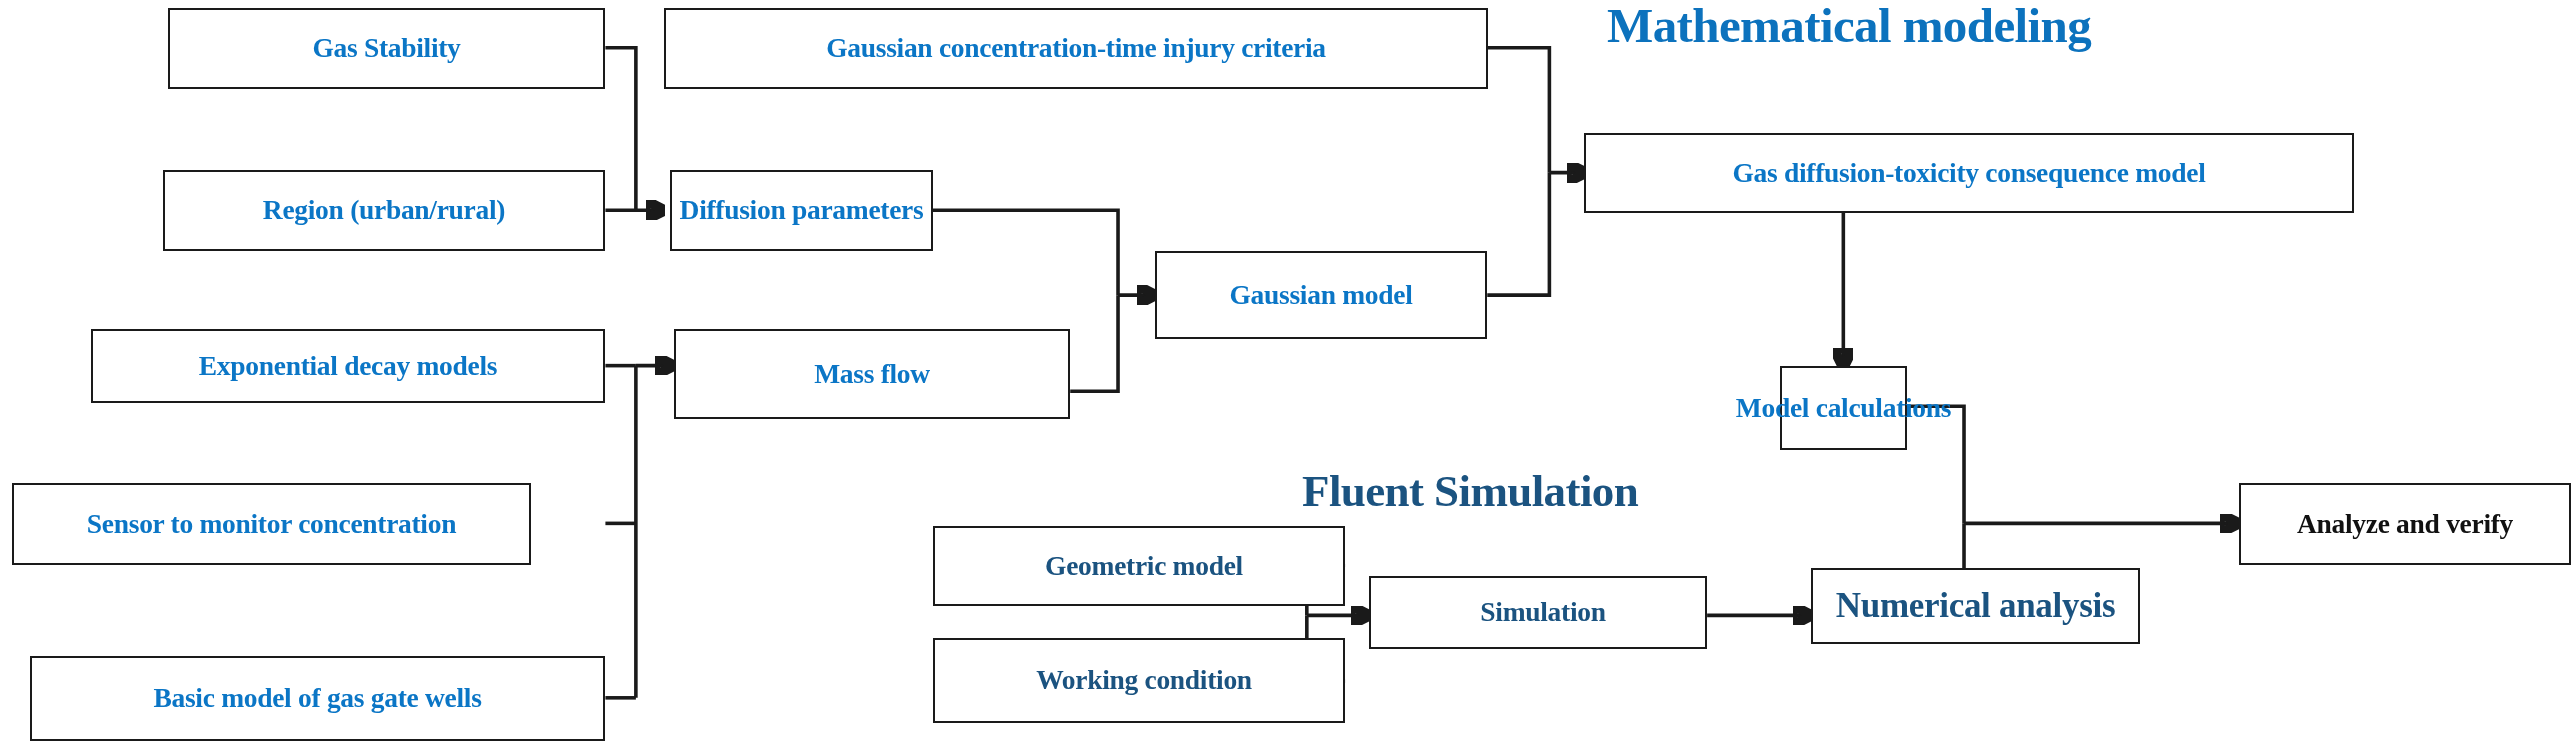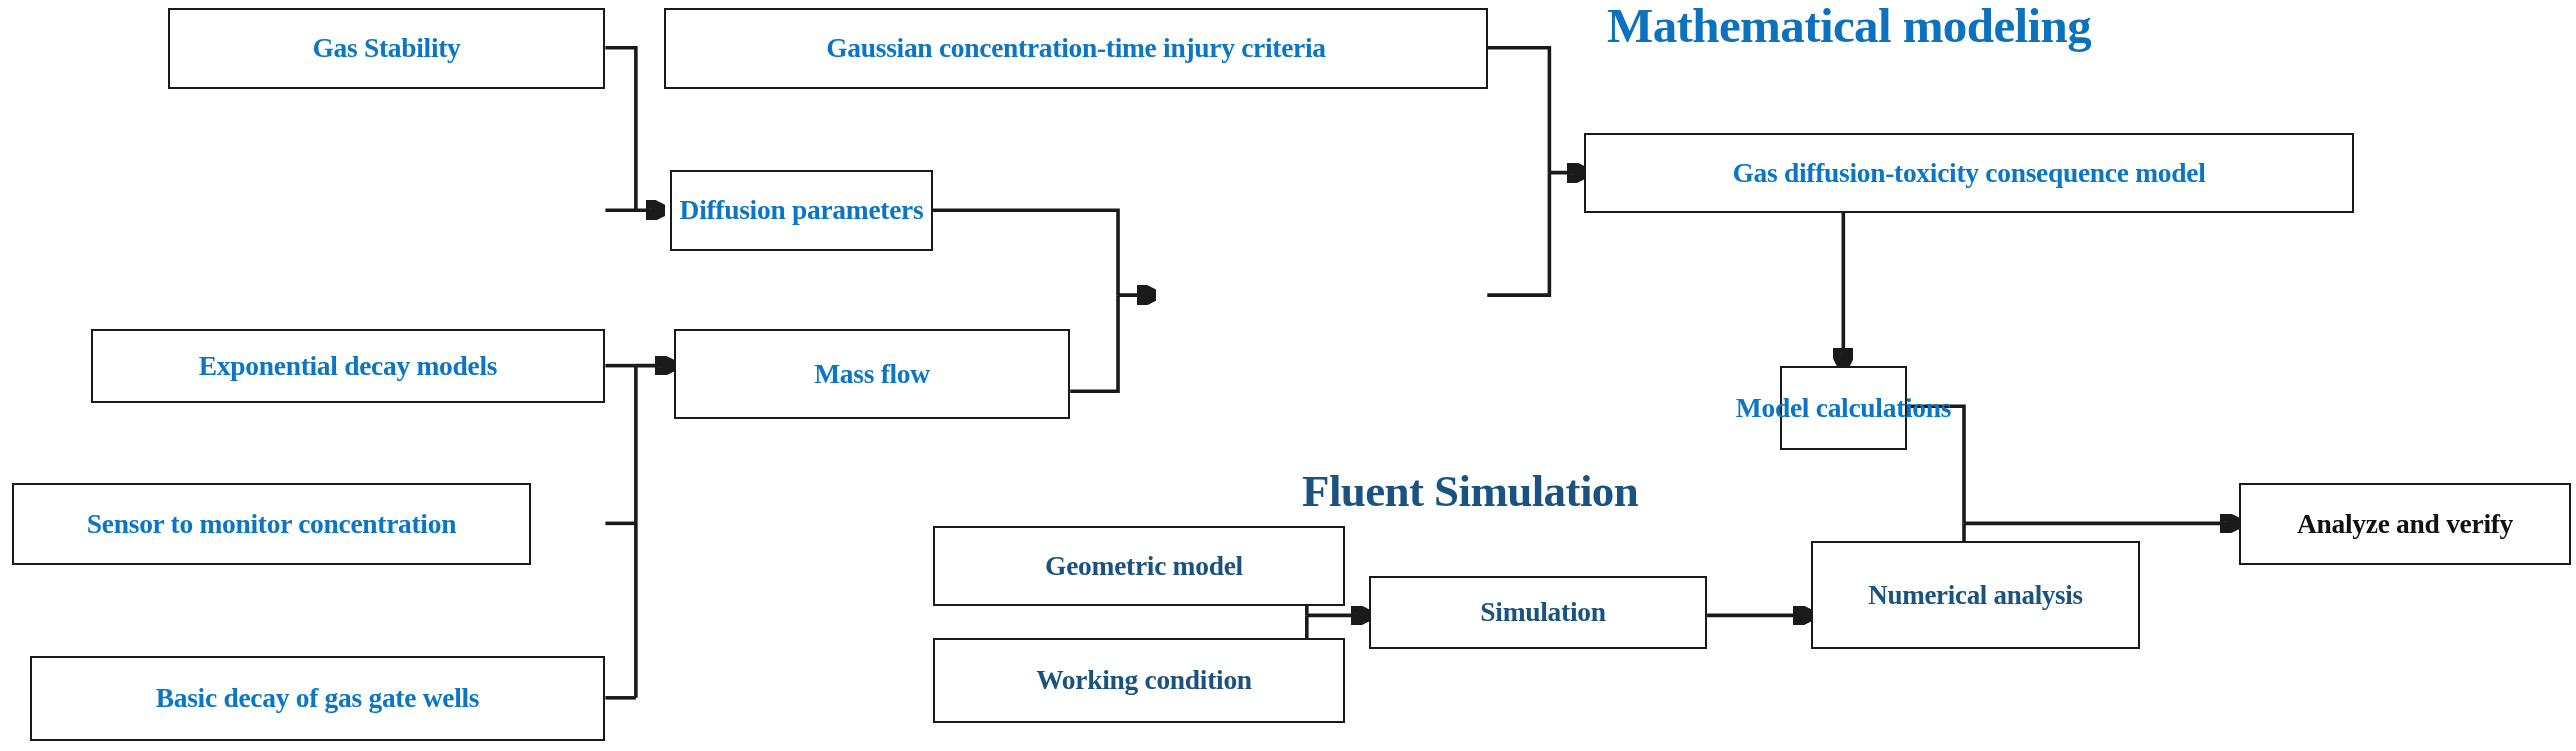--- a/index.html
+++ b/index.html
@@ -108,38 +108,40 @@
   <div class="section-title math" style="left:1607px; top:1.2px; font-size:49px;">Mathematical modeling</div>
 
   <div class="section-title fluent" style="left:1302px; top:469px; font-size:45px;">Fluent Simulation</div>
 
   <div class="node blue" style="left:168px; top:7.8px; width:437px; height:81px; font-size:27.5px;">Gas Stability</div>
 
   <div class="node blue" style="left:664px; top:7.8px; width:824px; height:81px; font-size:27.5px;">Gaussian concentration-time injury criteria</div>
 
   <div class="node blue" style="left:1584px; top:133px; width:770px; height:80px; font-size:27.5px;">Gas diffusion-toxicity consequence model</div>
 
+  <div class="node blue" style="left:163px; top:170px; width:442px; height:81px; font-size:27.5px;">Region (urban/rural)</div>
 
   <div class="node blue" style="left:670px; top:170px; width:263px; height:81px; font-size:27.5px;">Diffusion parameters</div>
 
+  <div class="node blue" style="left:1155px; top:251px; width:332px; height:88px; font-size:27.5px;">Gaussian model</div>
 
   <div class="node blue" style="left:91px; top:329px; width:514px; height:74px; font-size:27.5px;">Exponential decay models</div>
 
   <div class="node blue" style="left:674px; top:329px; width:396px; height:90px; font-size:27.5px;">Mass flow</div>
 
   <div class="node blue" style="left:1780px; top:366px; width:127px; height:84px; font-size:27.5px; padding:0 1.2px;">Model calculations</div>
 
   <div class="node blue" style="left:12px; top:483px; width:519px; height:82px; font-size:27.5px;">Sensor to monitor concentration</div>
 
   <div class="node navy" style="left:933px; top:526px; width:412px; height:80px; font-size:27.5px;">Geometric model</div>
 
   <div class="node black" style="left:2239px; top:483px; width:332px; height:82px; font-size:27.5px;">Analyze and verify</div>
 
-  <div class="node navy" style="left:1811px; top:541px; width:329px; height:108px; font-size:27px; padding:0 1.2px;">Numerical analysis</div>
+  <div class="node navy" style="left:1811px; top:568px; width:329px; height:76px; font-size:35px; padding:0 1.2px;">Numerical analysis</div>
 
   <div class="node navy" style="left:1369px; top:576px; width:338px; height:73px; font-size:27.5px;">Simulation</div>
 
-  <div class="node blue" style="left:30px; top:656px; width:575px; height:85px; font-size:27.5px;">Basic decay of gas gate wells</div>
+  <div class="node blue" style="left:30px; top:656px; width:575px; height:85px; font-size:27.5px;">Basic model of gas gate wells</div>
 
   <div class="node navy" style="left:933px; top:638px; width:412px; height:85px; font-size:27.5px;">Working condition</div>
 
 </div>
 
 
 </body></html>

